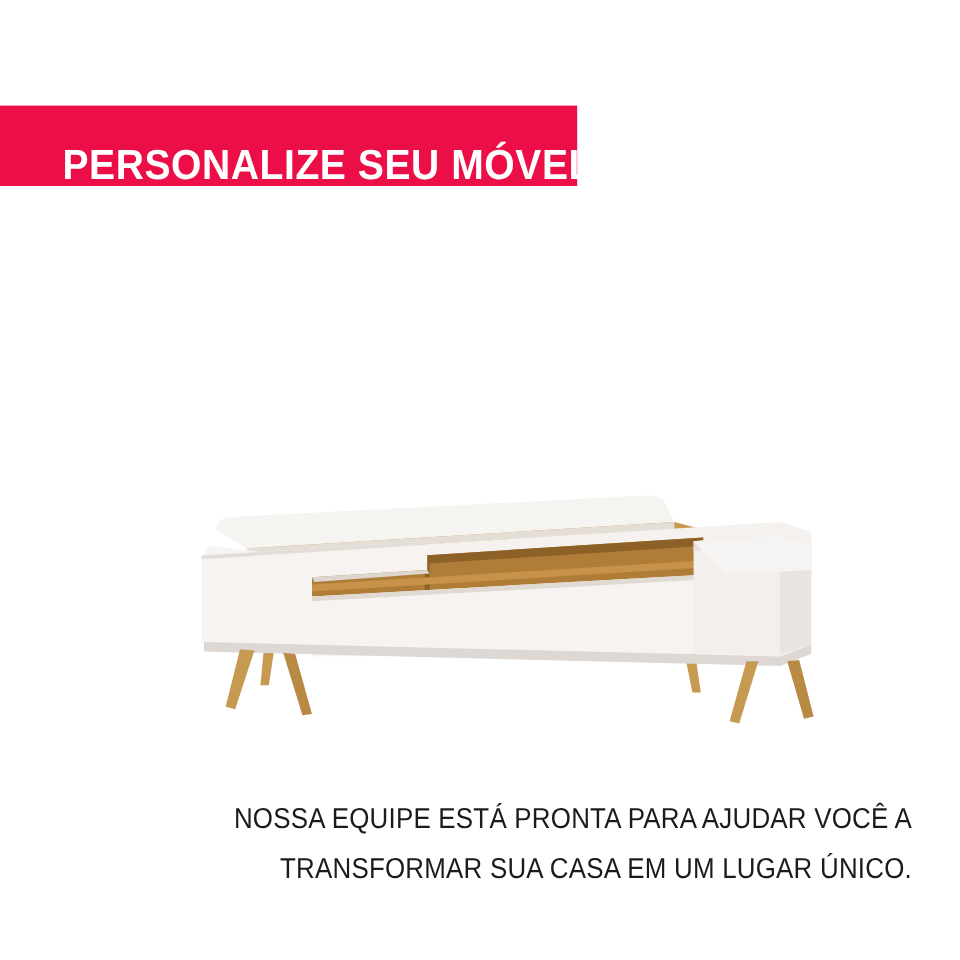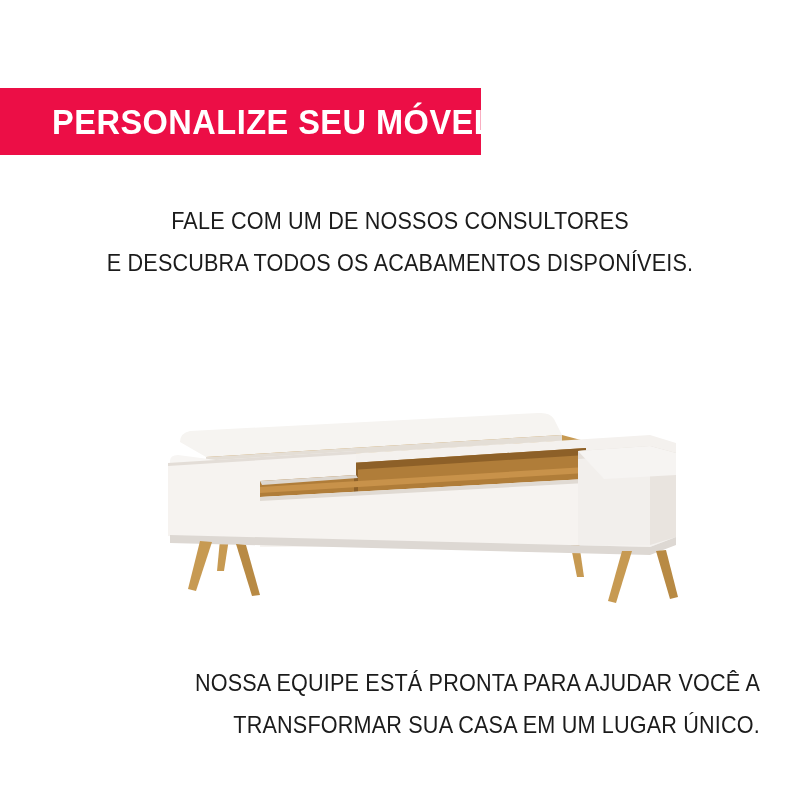--- a/index.html
+++ b/index.html
@@ -22,21 +22,21 @@
 
   
   .banner {
     position: absolute;
     left: 0;
     top: 88px;
     width: 481px;
     height: 67px;
     background: #ec0e46;
     display: flex;
-    align-items: center;
+    align-items: flex-end;
   }
   .banner-text {
     color: #ffffff;
     font-family: "Liberation Sans", sans-serif;
     font-weight: bold;
     font-size: 35px;
     letter-spacing: 0.5px;
     line-height: 1;
     transform: scaleX(0.93);
     transform-origin: left center;
@@ -85,24 +85,20 @@
 </style>
 </head>
 <body>
 
 <div class="page">
 
   <div class="banner">
     <span class="banner-text">PERSONALIZE SEU MÓVEL</span>
   </div>
 
-  <div class="copy-top">
-    <span class="copy-line">FALE COM UM DE NOSSOS CONSULTORES</span>
-    <span class="copy-line">E DESCUBRA TODOS OS ACABAMENTOS DISPONÍVEIS.</span>
-  </div>
 
   <div class="product">
     <svg width="580" height="225" viewBox="0 0 580 225" xmlns="http://www.w3.org/2000/svg">
 
       <g>
         <path d="M112 124 L122 124 L114 176 L107 176 Z" fill="#c79a52"></path>
         <path d="M456 127 L466 127 L474 182 L467 182 Z" fill="#c79a52"></path>
       </g>
 
       <path d="M70 47 Q70 38 80 36 L428 18 Q440 17 444 24 L452 40 L96 62 Z" fill="#f6f4f1"></path>

